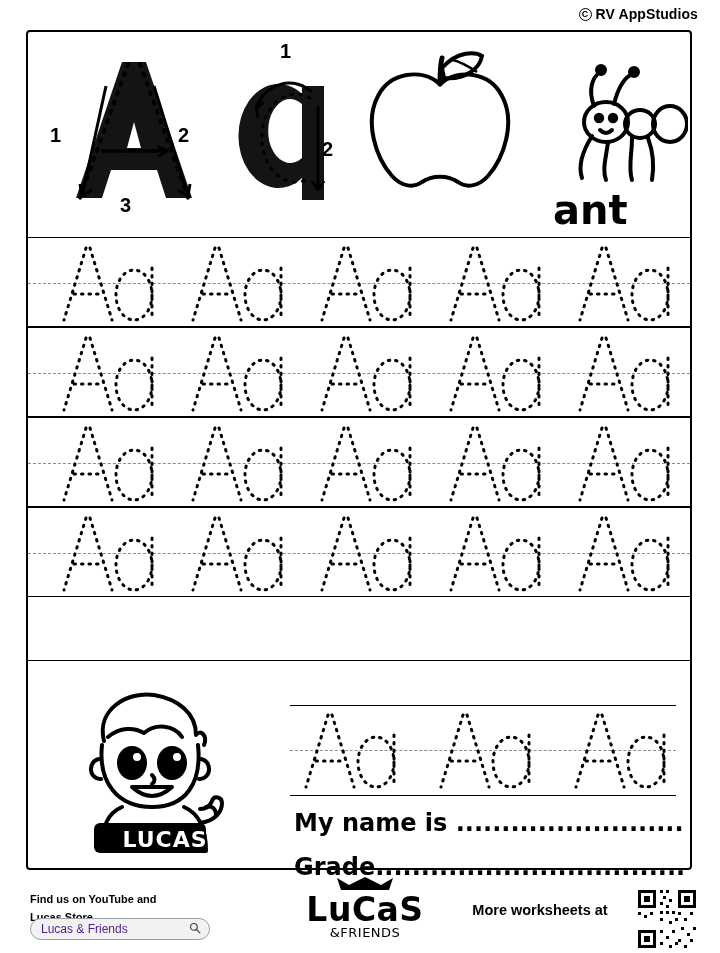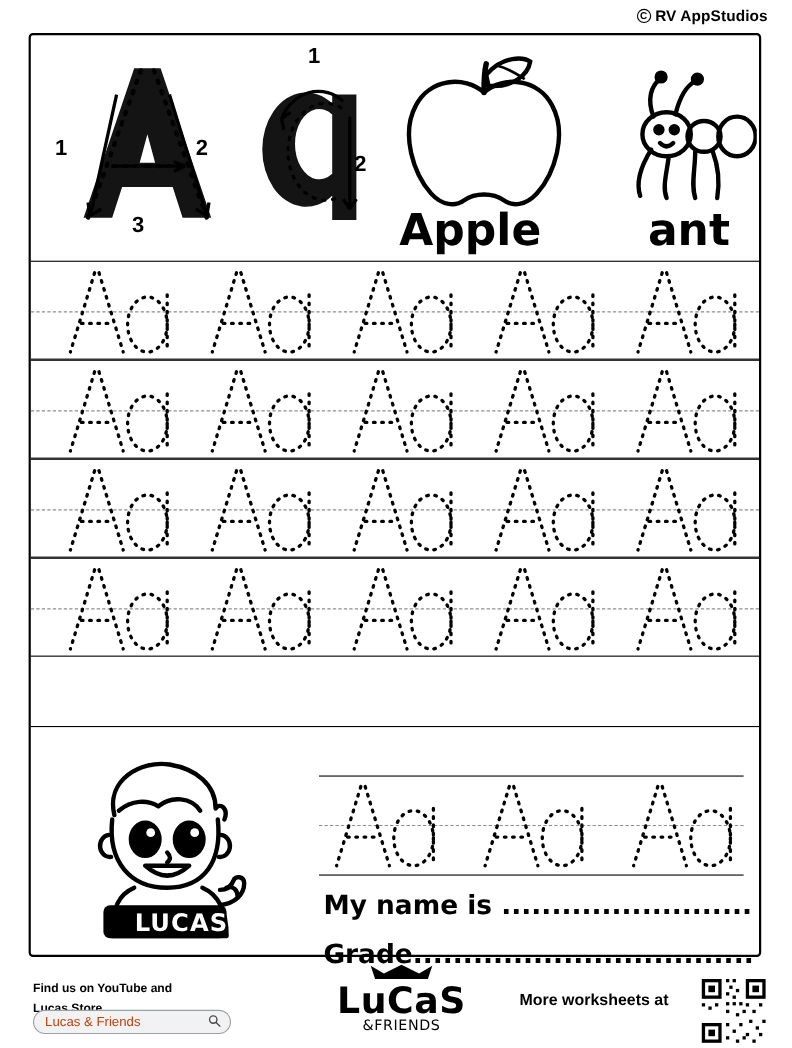--- a/index.html
+++ b/index.html
@@ -67,21 +67,21 @@
   }
 
   
   .pic-label {
     position: absolute;
     font-size: 40px;
     font-weight: bold;
     font-family: "DejaVu Sans", sans-serif;
   }
   .apple-label { left: 335px; top: 155px; }
-  .ant-label { left: 561px; top: 155px; }
+  .ant-label { left: 525px; top: 155px; }
 
   
   .rows { position: absolute; left: 0; top: 205px; width: 100%; }
   .trace-row {
     position: relative;
     height: 90px;
     border-top: 1.5px solid #000;
   }
   .trace-row .midline {
     position: absolute;
@@ -182,21 +182,21 @@
   .search-pill {
     position: absolute;
     left: 30px; top: 46px;
     width: 180px; height: 22px;
     border: 1px solid #9aa0a6;
     border-radius: 11px;
     background: #f2f2f2;
     font-size: 12px;
     line-height: 20px;
     padding-left: 10px;
-    color: #c2410c;
+    color: #4c1d95;
   }
   .search-pill .mag {
     position: absolute;
     right: 8px; top: 3px;
     width: 12px; height: 12px;
   }
   .logo {
     position: absolute;
     left: 300px; top: 4px;
     width: 130px; text-align: center;
@@ -277,21 +277,20 @@
       <span class="stroke-num" style="left:62px; top:-6px;">1</span>
       <span class="stroke-num" style="left:104px; top:92px;">2</span>
     </div>
 
     <svg style="position:absolute; left:335px; top:18px;" width="155" height="140" viewBox="0 0 155 140">
       <path d="M77 34 c-18 -16 -50 -12 -62 12 c-14 26 -2 62 14 80 c10 11 22 12 30 6 c10 -7 26 -7 36 0 c8 6 20 5 30 -6 c16 -18 28 -54 14 -80 c-12 -24 -44 -28 -62 -12 z" fill="none" stroke="#000" stroke-width="4"></path>
       <path d="M77 34 c0 -10 0 -18 2 -26" fill="none" stroke="#000" stroke-width="5" stroke-linecap="round"></path>
       <path d="M79 18 c16 -18 34 -16 40 -12 c-2 12 -16 24 -38 22 z" fill="none" stroke="#000" stroke-width="4"></path>
       <path d="M90 10 c8 2 18 8 24 12" fill="none" stroke="#000" stroke-width="2.5"></path>
     </svg>
-    <span class="pic-label apple-label">Apple</span>
 
     <svg style="position:absolute; left:520px; top:30px;" width="140" height="130" viewBox="0 0 140 130">
       <g fill="none" stroke="#000" stroke-width="4" stroke-linecap="round">
 
         <path d="M46 44 C40 28 44 16 52 10"></path>
         <path d="M66 42 C70 26 76 16 84 12"></path>
         <circle cx="53" cy="8" r="4" fill="#000"></circle>
         <circle cx="86" cy="10" r="4" fill="#000"></circle>
 
         <ellipse cx="58" cy="60" rx="22" ry="20"></ellipse>

